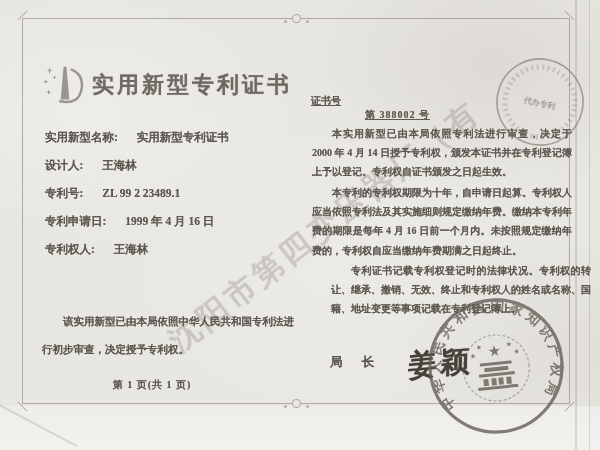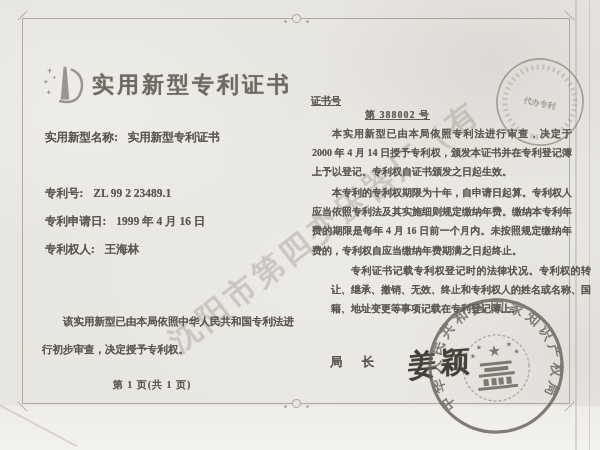--- a/index.html
+++ b/index.html
@@ -31,21 +31,21 @@
   .ink{color:#5d5950;text-shadow:0 0 .6px rgba(93,89,80,.65);}
   .watermark{position:absolute;left:185px;top:320px;height:40px;width:440px;
     transform:rotate(-38deg);transform-origin:0 100%;
     font-size:31px;font-weight:bold;letter-spacing:4px;white-space:nowrap;
     color:rgba(122,117,109,.30);filter:blur(.4px);pointer-events:none;}
   .title-row{position:absolute;left:42px;top:62px;display:flex;align-items:center;}
   .logo{width:46px;height:46px;color:#8b8780;opacity:.85;flex:0 0 auto;}
   .title{font-size:22px;font-weight:bold;letter-spacing:3px;color:#6e6a62;
     text-shadow:0 0 1px rgba(110,106,98,.55);margin-left:4px;white-space:nowrap;}
   .field{position:absolute;left:45px;font-size:11.5px;font-weight:bold;white-space:nowrap;}
-  .field .flabel{margin-right:7px;}
+  .field .flabel{margin-right:16px;}
   .grant-para{position:absolute;left:42px;top:308px;width:252px;font-size:10.5px;
     font-weight:bold;line-height:28px;text-indent:2em;text-align:justify;}
   .page-footer{position:absolute;left:42px;top:378px;width:220px;text-align:center;
     font-size:10px;font-weight:bold;letter-spacing:1px;}
   .cert-row{position:absolute;left:311px;top:94px;font-size:10px;font-weight:bold;
     display:flex;white-space:nowrap;text-decoration:underline;}
   .cert-row .cval{margin-left:24px;letter-spacing:1px;margin-top:14px;}
   .para{position:absolute;left:312px;width:260px;font-size:10px;font-weight:bold;
     line-height:19.2px;text-indent:2em;text-align:justify;}
   .p1{top:124px;} .p2{top:183px;} .p3{top:261px;margin-left:19px;}
@@ -95,20 +95,24 @@
         <polygon points="22.5,5 25.5,5 28.5,39 19.5,39"></polygon>
       </g>
       <path d="M 19,41 Q 39,45 41.5,27 Q 43,13 31,8" fill="none" stroke="currentColor" stroke-width="2.6" stroke-linecap="round"></path>
     </svg>
     <span class="title ink">实用新型专利证书</span>
   </div>
 
   <div class="field ink" style="top:130px">
     <span class="flabel">实用新型名称:</span>
     <span class="fvalue">实用新型专利证书</span>
+  </div>
+  <div class="field ink" style="top:158px">
+    <span class="flabel">设计人:</span>
+    <span class="fvalue">王海林</span>
   </div>
   <div class="field ink" style="top:186px">
     <span class="flabel">专利号:</span>
     <span class="fvalue">ZL 99 2 23489.1</span>
   </div>
   <div class="field ink" style="top:214px">
     <span class="flabel">专利申请日:</span>
     <span class="fvalue">1999 年 4 月 16 日</span>
   </div>
   <div class="field ink" style="top:242px">

